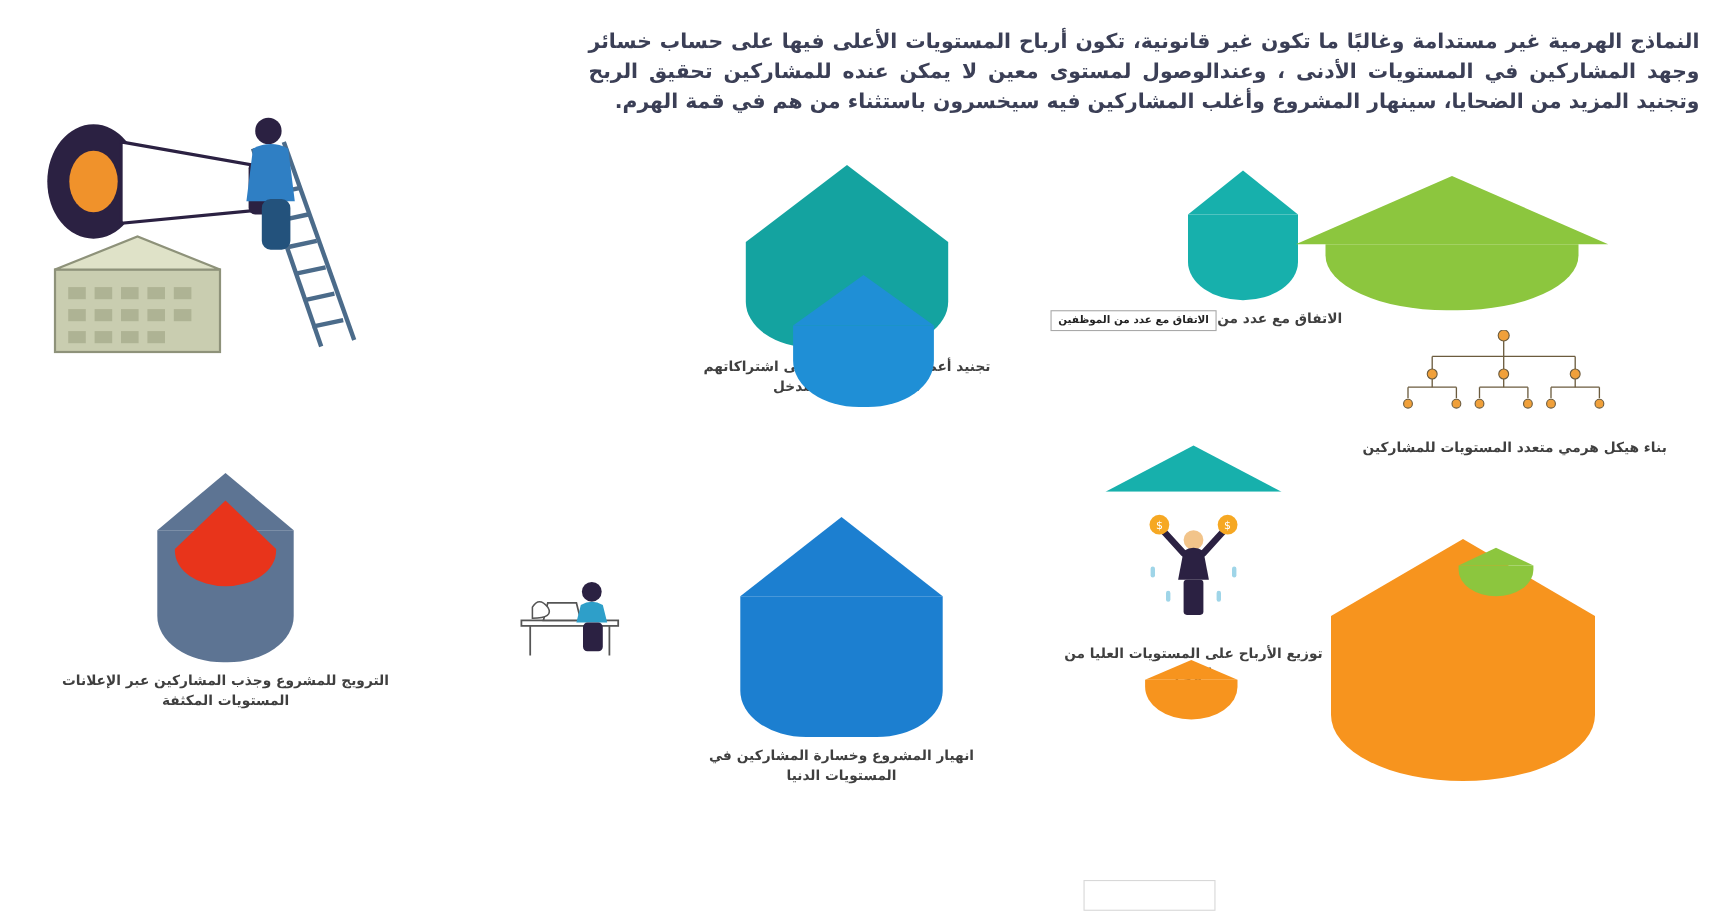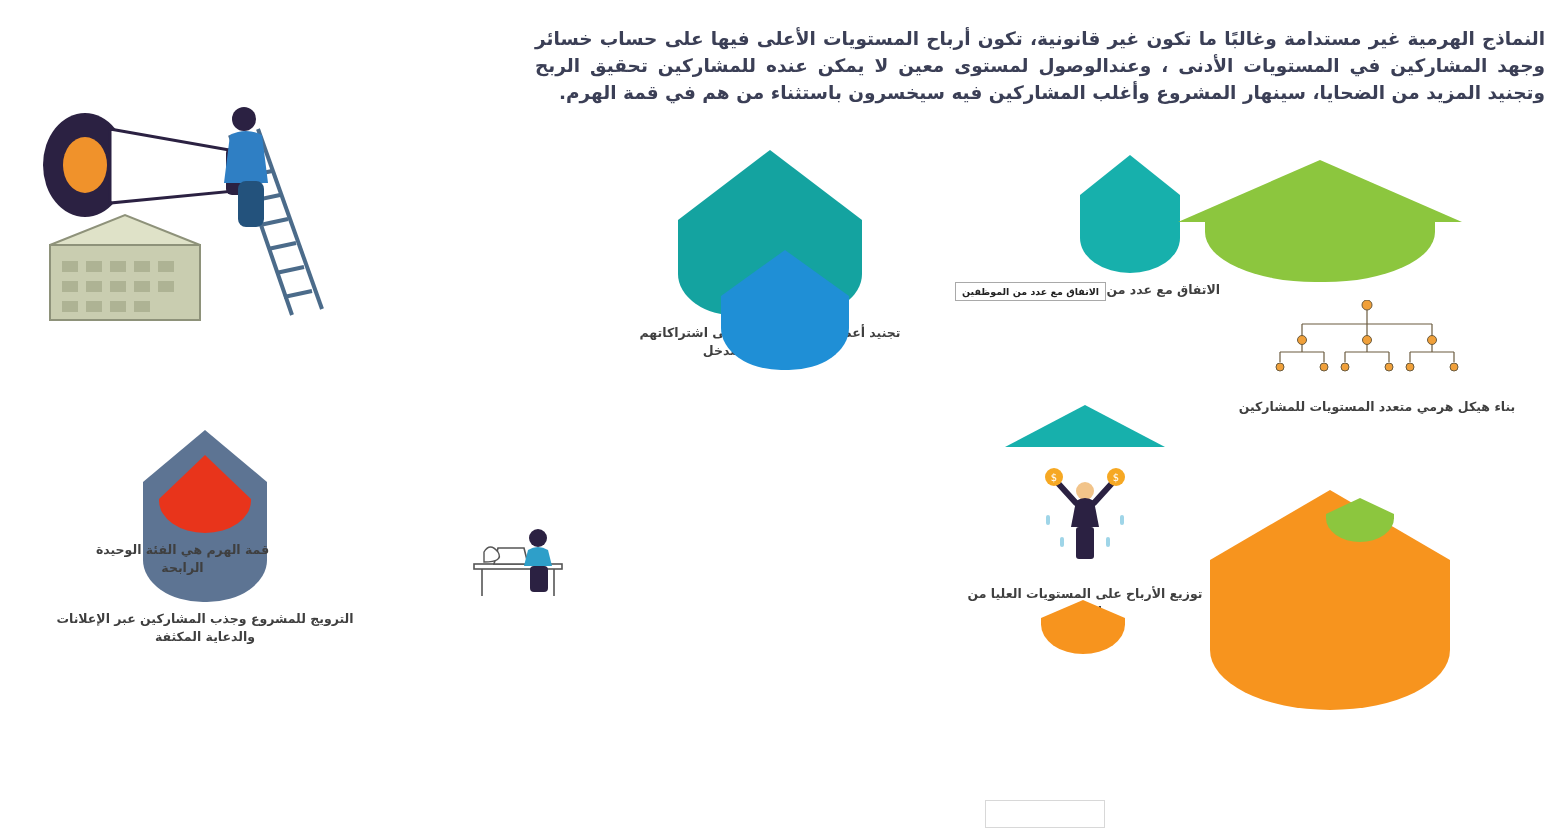--- a/index.html
+++ b/index.html
@@ -184,29 +184,28 @@
       <path d="M200 40 q16 -8 32 0 l6 48 -44 0 z" fill="#2f7fc4"></path>
       <rect x="208" y="86" width="26" height="46" rx="8" fill="#23527c"></rect>
     </svg>
   </div>
 
   <div class="node c-slate" style="left:55px; top:430px; width:300px;">
     <div class="shape">
       <div class="cap"></div>
       <div class="body" style="height:120px;"></div>
     </div>
-    <div class="label wide">الترويج للمشروع وجذب المشاركين عبر الإعلانات والدعاية المكثفة</div>
+    <div class="label wide">الترويج للمشروع وجذب المشاركين عبر الإعلانات المستويات المكثفة</div>
   </div>
 
   <div class="node c-red" style="left:120px; top:455px; width:170px;">
     <div class="shape">
       <div class="cap" style="border-left-width:46px;border-right-width:46px;"></div>
       <div class="body" style="height:34px;width:92px;"></div>
     </div>
-    <div class="label narrow">قمة الهرم هي الفئة الوحيدة الرابحة</div>
   </div>
 
   <div class="node c-teal" style="left:620px; top:150px; width:300px;">
     <div class="shape">
       <div class="cap" style="border-left-width:92px;border-right-width:92px;border-bottom-width:70px;"></div>
       <div class="body" style="height:96px;width:184px;"></div>
     </div>
     <div class="label wide">تجنيد أعضاء جدد والاعتماد على اشتراكاتهم كمصدر أساسي للدخل</div>
   </div>
 
@@ -291,20 +290,27 @@
             <path d="M60 38 q10 -6 20 0 l4 16 -28 0 z" fill="#2e9fc9"></path>
             <rect x="62" y="54" width="18" height="26" rx="4" fill="#2b2142"></rect>
 
             <path d="M16 40 q6 -10 14 0 q6 10 -14 10 z" fill="#ffffff" stroke="#555" stroke-width="1.4"></path>
           </svg>
         </div>
       </div>
     </div>
   </div>
 
+  <div class="node c-blue2" style="left:615px; top:470px; width:300px;">
+    <div class="shape">
+      <div class="cap" style="border-left-width:92px;border-right-width:92px;border-bottom-width:72px;"></div>
+      <div class="body" style="height:128px;width:184px;"></div>
+    </div>
+    <div class="label wide">انهيار المشروع وخسارة المشاركين في المستويات الدنيا</div>
+  </div>
 
   <div class="node c-teal2" style="left:955px; top:405px; width:260px;">
     <div class="shape">
       <div class="cap" style="border-left-width:80px;border-right-width:80px;border-bottom-width:42px;"></div>
       <div class="body" style="height:130px;width:160px;background:#ffffff;">
         <div class="illus" style="bottom:4px;width:110px;height:110px;">
           <svg width="110" height="110" viewBox="0 0 110 110">
 
             <circle cx="55" cy="28" r="9" fill="#f2c48a"></circle>
             <path d="M46 38 q9 -6 18 0 l5 26 -28 0 z" fill="#2b2142"></path>

